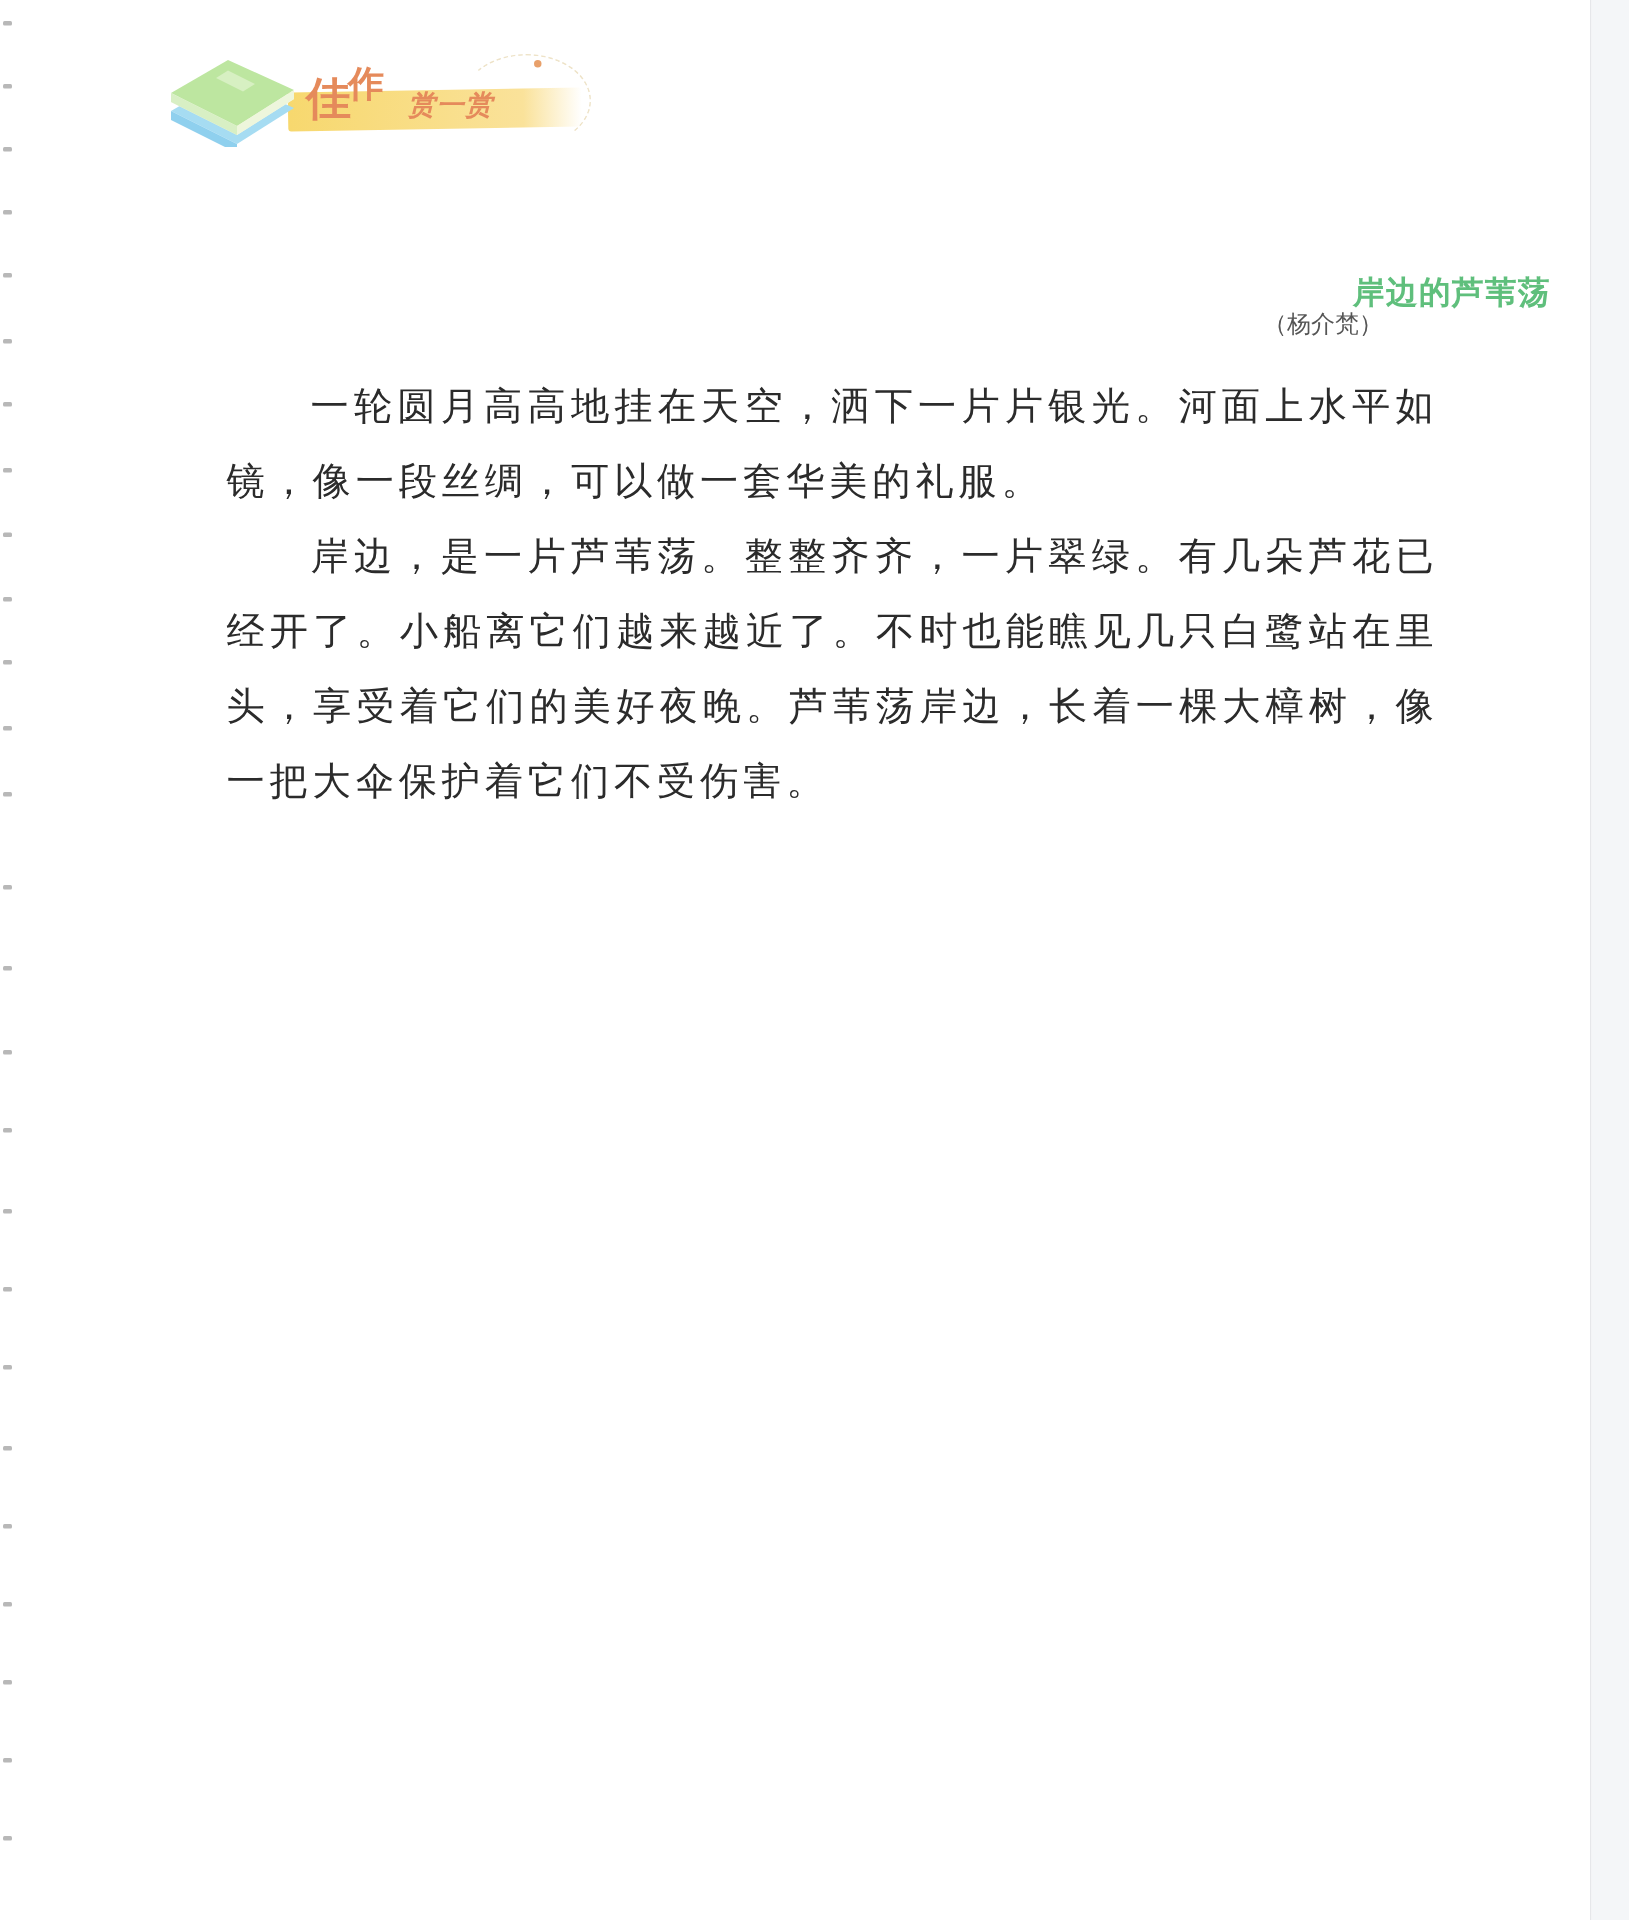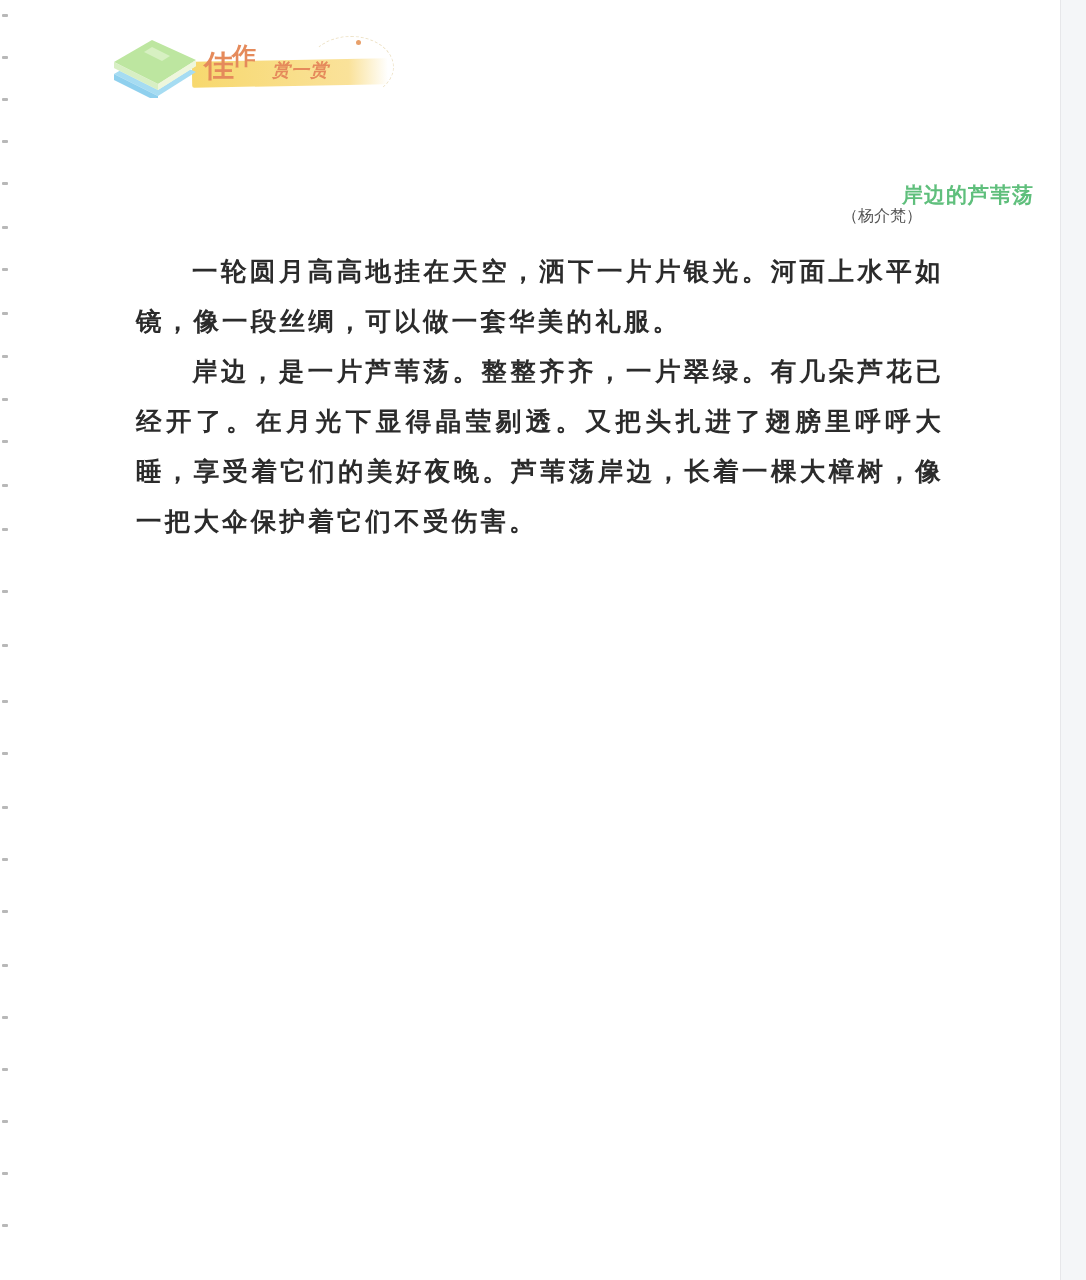--- a/index.html
+++ b/index.html
@@ -110,29 +110,28 @@
       right: 138px;
       top: 206px;
       font-size: 16px;
       color: #555;
       font-family: "DejaVu Sans", "Liberation Sans", sans-serif;
       margin-left: 23px;
     }
     
     .body-text {
       position: absolute;
-      left: 136px;
+      left: 151px;
       top: 246px;
       width: 808px;
       color: #2b2b2b;
       font-size: 25.5px;
       line-height: 50px;
       letter-spacing: 3.2px;
       text-align: justify;
-      font-weight: bold;
     }
     .body-text p {
       margin: 0;
       text-indent: 56px;
     }
   </style>
 </head>
 <body>
 
 <div class="page">
@@ -182,17 +181,17 @@
     <div class="badge-title">
       <span class="c1">佳</span><span class="c2">作</span><span class="c3">赏一赏</span>
     </div>
   </div>
 
   <div class="article-title">岸边的芦苇荡</div>
   <div class="author">（杨介梵）</div>
 
   <div class="body-text">
     <p>一轮圆月高高地挂在天空，洒下一片片银光。河面上水平如镜，像一段丝绸，可以做一套华美的礼服。</p>
-    <p>岸边，是一片芦苇荡。整整齐齐，一片翠绿。有几朵芦花已经开了。在月光下显得晶莹剔透。又把头扎进了翅膀里呼呼大睡，享受着它们的美好夜晚。芦苇荡岸边，长着一棵大樟树，像一把大伞保护着它们不受伤害。</p>
+    <p>岸边，是一片芦苇荡。整整齐齐，一片翠绿。有几朵芦花已经开了。小船离它们越来越近了。不时也能瞧见几只白鹭站在里头，享受着它们的美好夜晚。芦苇荡岸边，长着一棵大樟树，像一把大伞保护着它们不受伤害。</p>
   </div>
 </div>
 
 <div class="right-strip"></div>
 
 </body></html>

